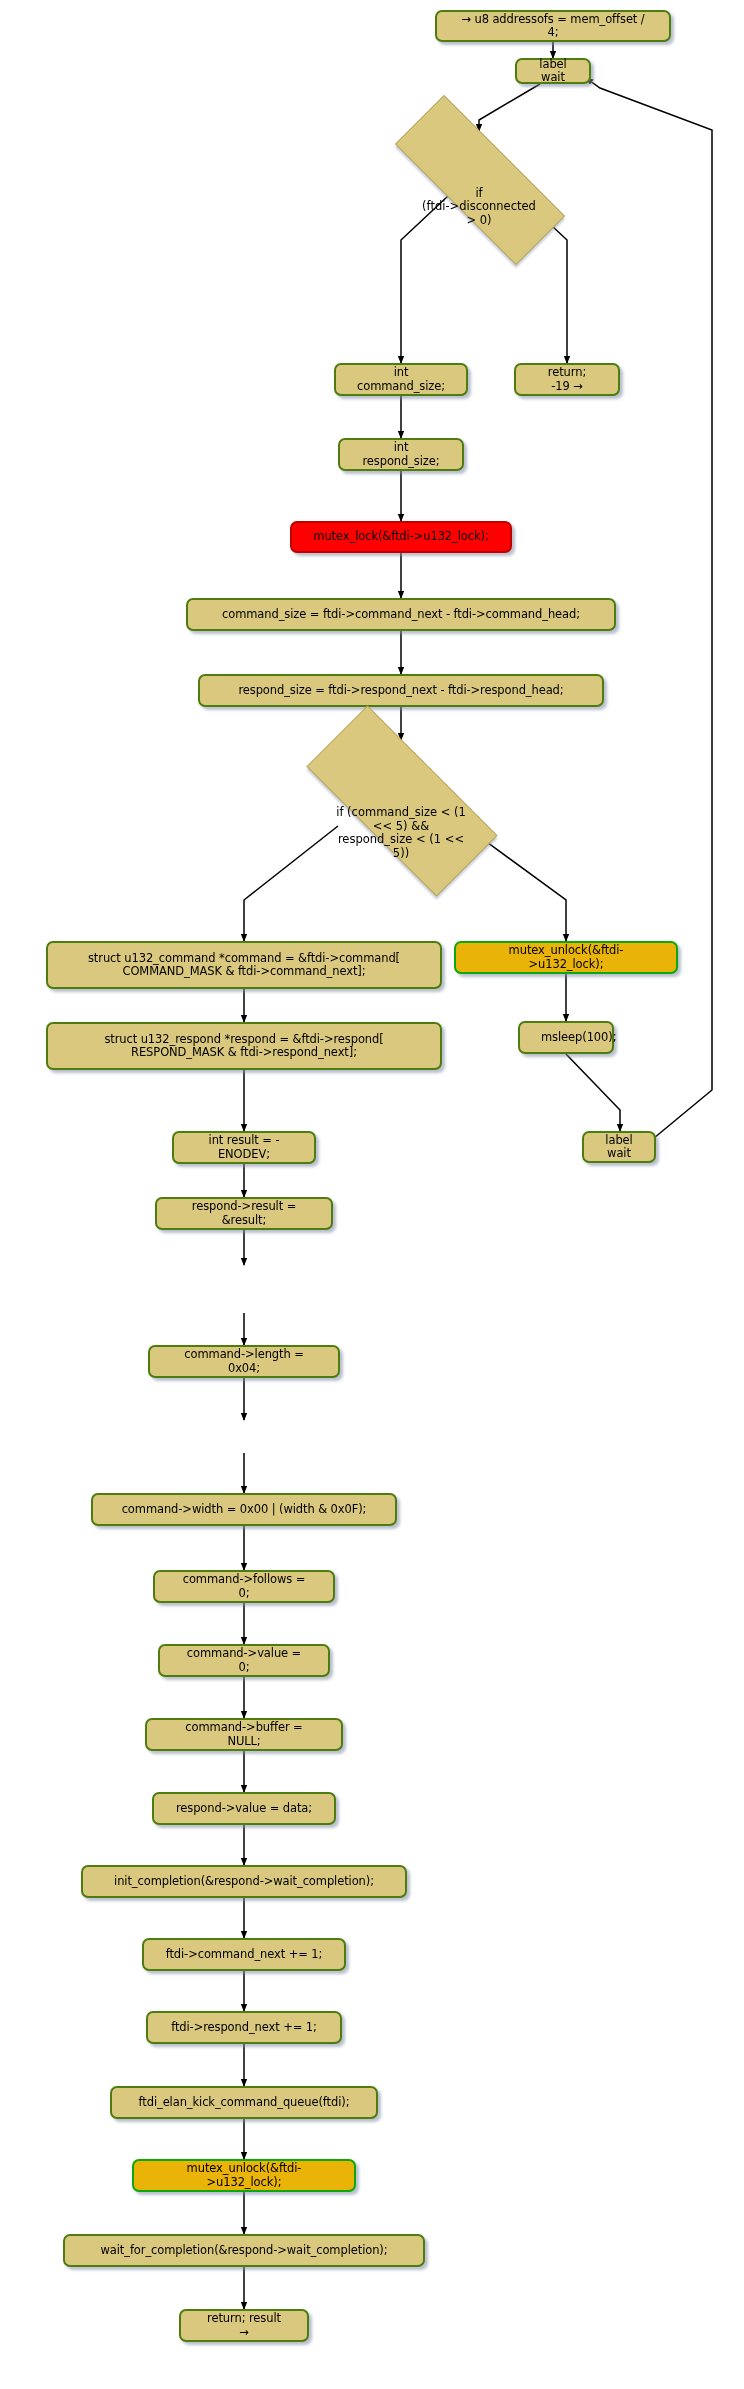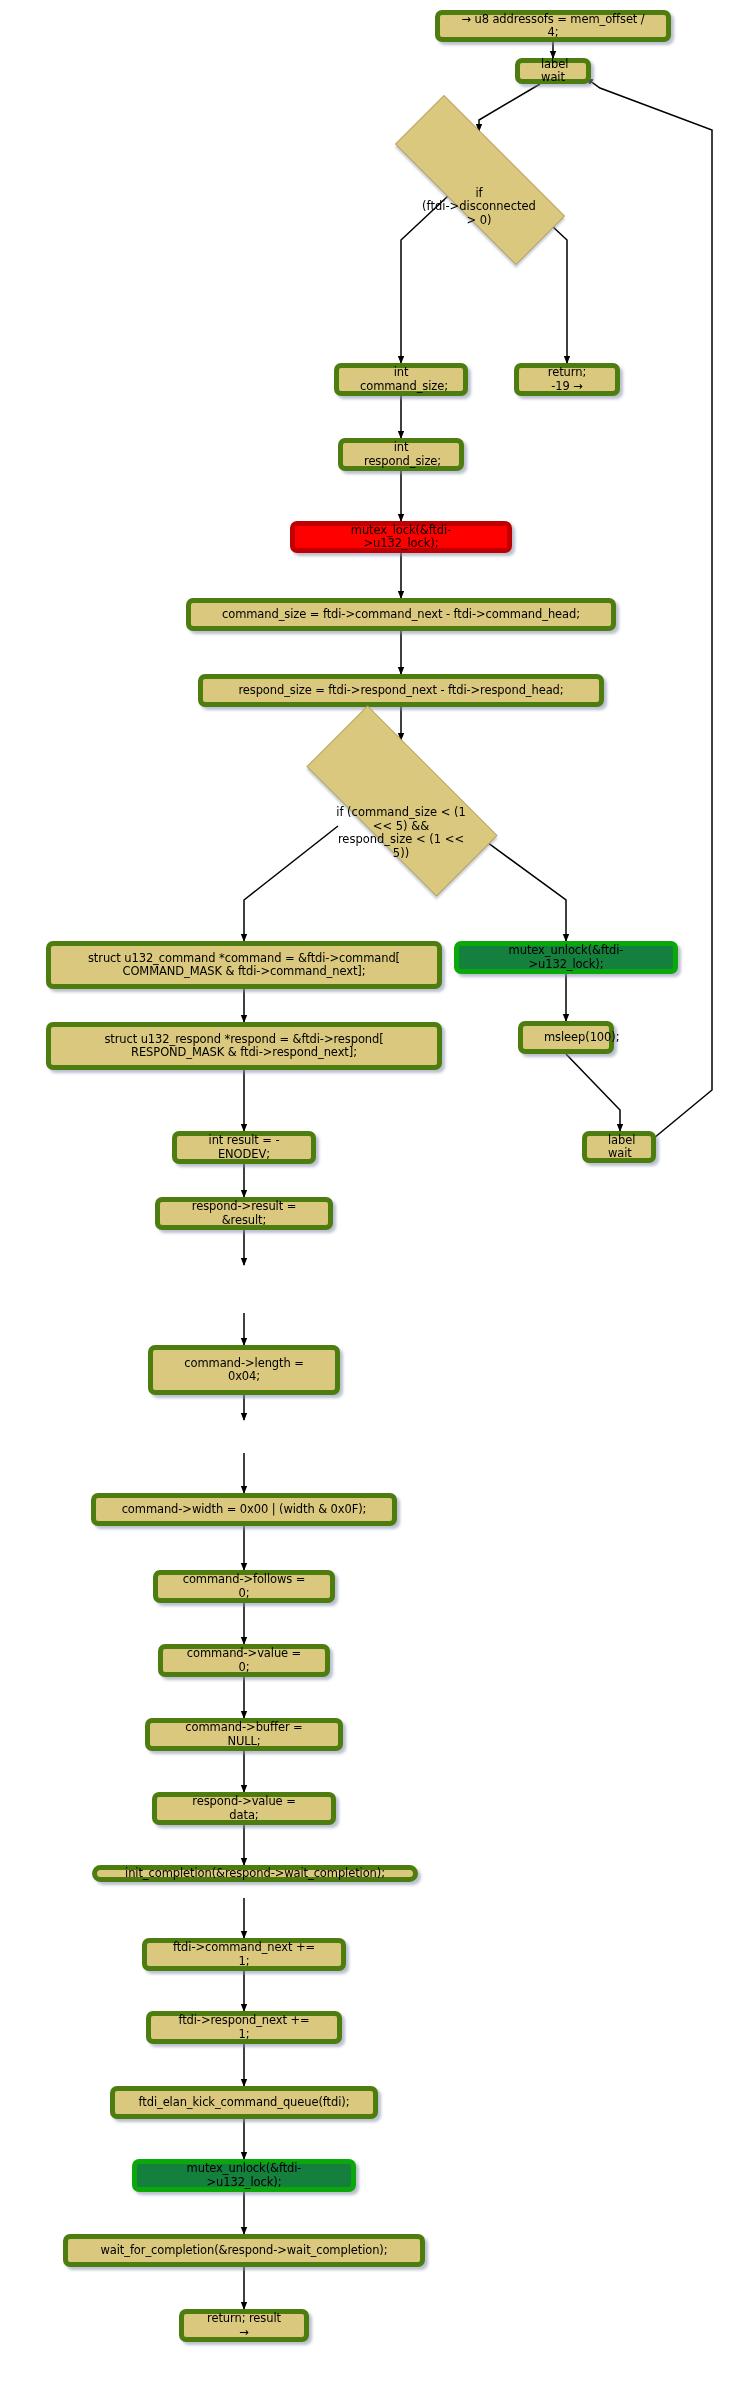--- a/index.html
+++ b/index.html
@@ -21,42 +21,42 @@
     position: absolute;
     left: 0;
     top: 0;
     width: 744px;
     height: 2389px;
     pointer-events: none;
   }
   .node {
     position: absolute;
     box-sizing: border-box;
-    border: 5px solid #4d7c0f;
+    border: 2px solid #4d7c0f;
     border-radius: 7px;
     background: #d9c87d;
     color: #000000;
     font-size: 11.5px;
     line-height: 13.5px;
     text-align: center;
     display: flex;
     align-items: center;
     justify-content: center;
     padding: 2px 21px;
     white-space: pre-line;
     box-shadow: 3px 3px 3px rgba(130,140,165,0.55);
     letter-spacing: -0.1px;
   }
   .node.red {
     background: #ff0000;
     border-color: #c00000;
     color: #000000;
   }
   .node.green {
-    background: #15803d;
+    background: #eab308;
     border-color: #0aa80a;
     color: #000000;
   }
   .diamond {
     position: absolute;
     box-sizing: border-box;
     color: #000000;
     font-size: 11.5px;
     line-height: 13.5px;
     text-align: center;
@@ -232,21 +232,21 @@
 
   <div class="node" style="left:582px; top:1131px; width:74px; height:32px;">
     <span class="ntext">label wait</span>
   </div>
 
   <div class="node" style="left:155px; top:1197px; width:178px; height:33px;">
     <span class="ntext">respond-&gt;result = &amp;result;</span>
   </div>
 
 
-  <div class="node" style="left:148px; top:1345px; width:192px; height:50px;">
+  <div class="node" style="left:148px; top:1345px; width:192px; height:33px;">
     <span class="ntext">command-&gt;length = 0x04;</span>
   </div>
 
 
   <div class="node" style="left:91px; top:1493px; width:306px; height:33px;">
     <span class="ntext">command-&gt;width = 0x00 | (width &amp; 0x0F);</span>
   </div>
 
   <div class="node" style="left:153px; top:1570px; width:182px; height:33px;">
     <span class="ntext">command-&gt;follows = 0;</span>
@@ -257,21 +257,21 @@
   </div>
 
   <div class="node" style="left:145px; top:1718px; width:198px; height:33px;">
     <span class="ntext">command-&gt;buffer = NULL;</span>
   </div>
 
   <div class="node" style="left:152px; top:1792px; width:184px; height:33px;">
     <span class="ntext">respond-&gt;value = data;</span>
   </div>
 
-  <div class="node" style="left:92px; top:1865px; width:326px; height:17px;border-radius:13px;">
+  <div class="node" style="left:81px; top:1865px; width:326px; height:33px;">
     <span class="ntext">init_completion(&amp;respond-&gt;wait_completion);</span>
   </div>
 
   <div class="node" style="left:142px; top:1938px; width:204px; height:33px;">
     <span class="ntext">ftdi-&gt;command_next += 1;</span>
   </div>
 
   <div class="node" style="left:146px; top:2011px; width:196px; height:33px;justify-content:center;">
     <span class="ntext">ftdi-&gt;respond_next += 1;</span>
   </div>

